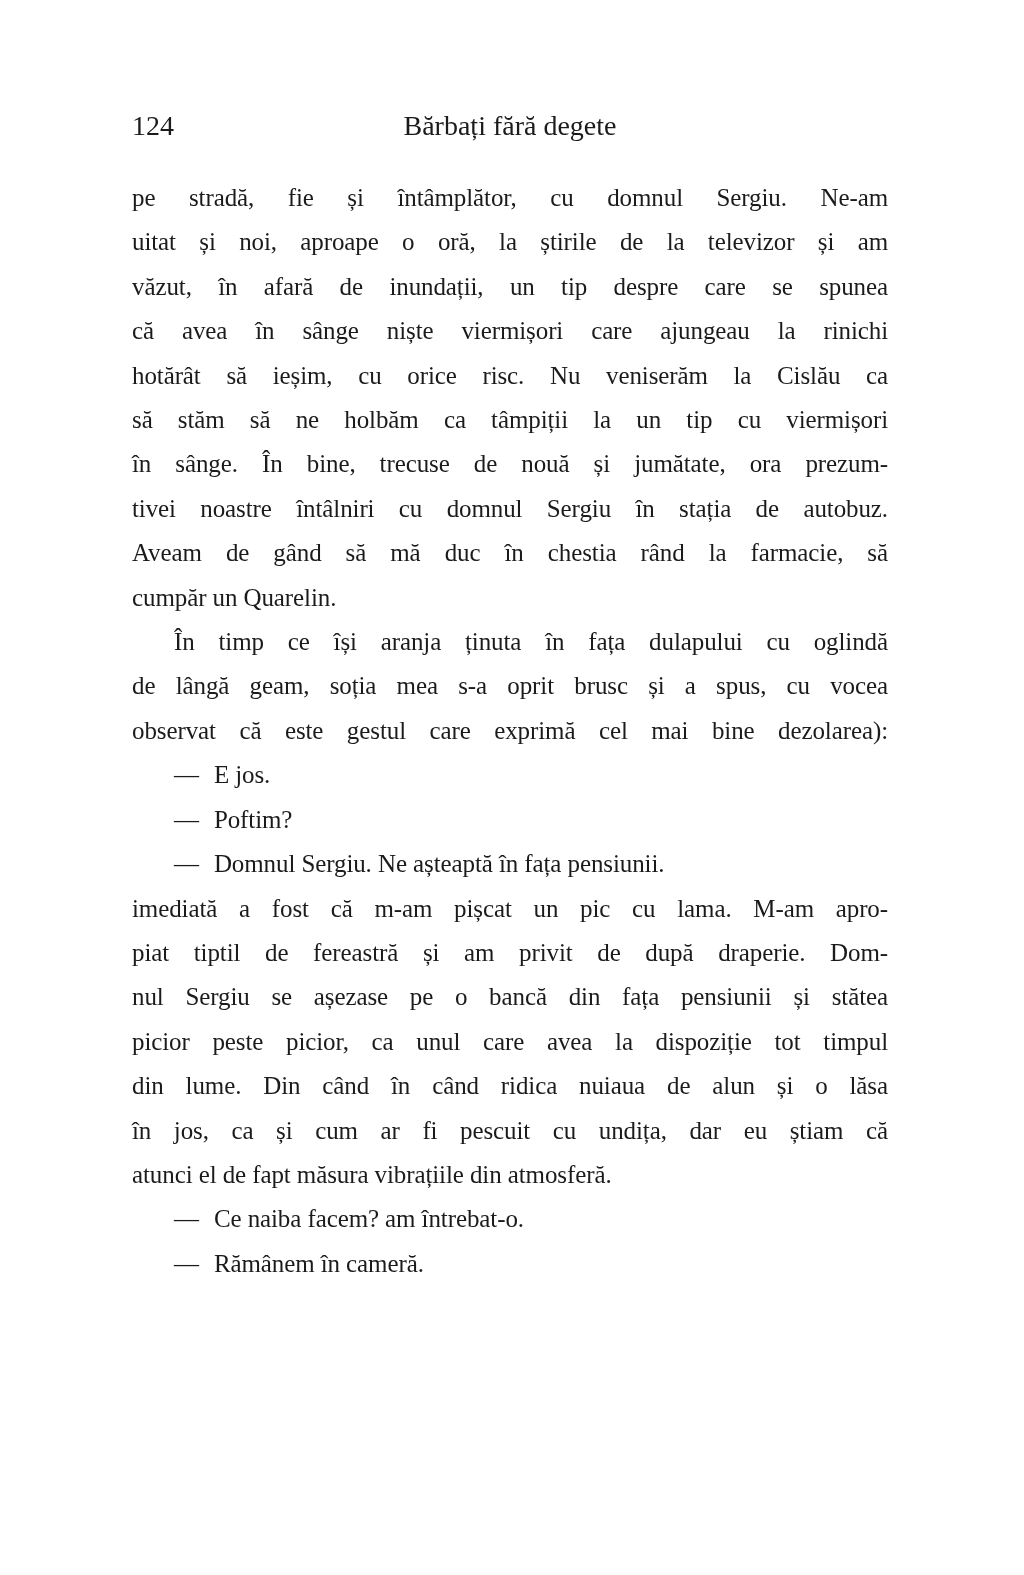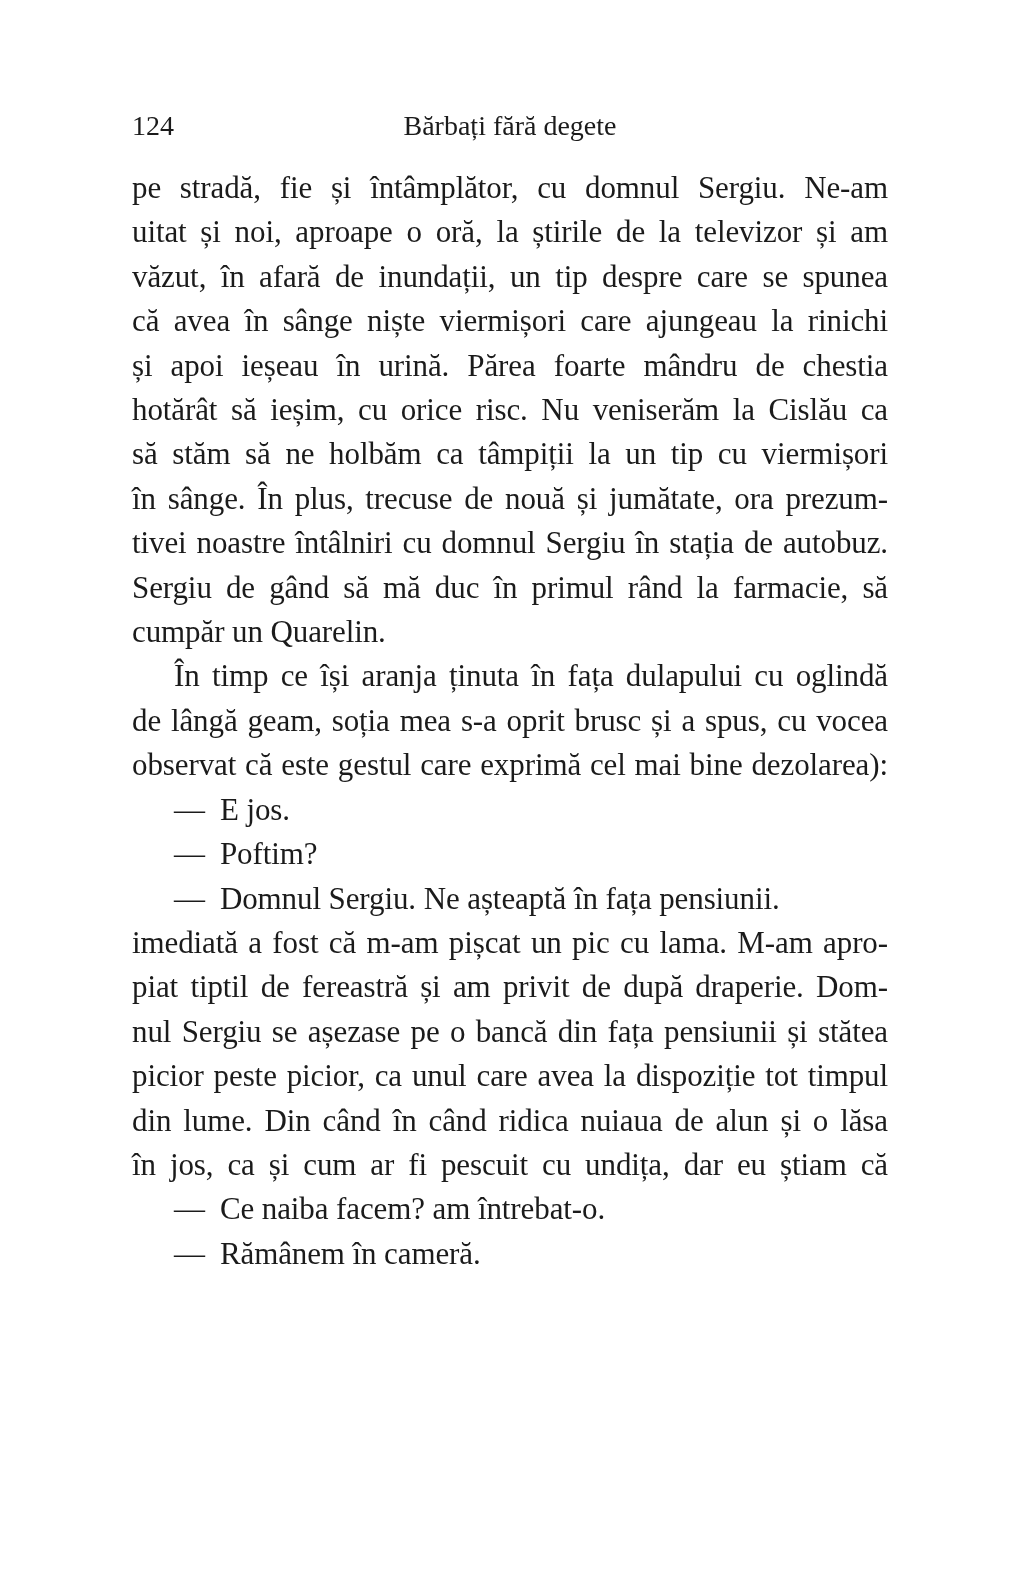--- a/index.html
+++ b/index.html
@@ -28,23 +28,23 @@
     white-space: nowrap;
   }
   .folio {
     position: absolute;
     left: 0;
     top: 0;
   }
   .body-text {
     position: absolute;
     left: 132px;
-    top: 166px;
+    top: 176px;
     width: 756px;
-    font-size: 31px;
+    font-size: 25px;
     line-height: 44.4px;
     letter-spacing: -0.1px;
   }
   .line {
     text-align: justify;
   }
   .line.fill {
     text-align-last: justify;
   }
   .line.indent {
@@ -62,26 +62,25 @@
   <div class="running-head">
     <span class="folio">124</span>
     <span class="title">Bărbați fără degete</span>
   </div>
   <div class="body-text">
       <div>
         <div class="line fill" style="">pe stradă, fie și întâmplător, cu domnul Sergiu. Ne-am</div>
         <div class="line fill" style="">uitat și noi, aproape o oră, la știrile de la televizor și am</div>
         <div class="line fill" style="">văzut, în afară de inundații, un tip despre care se spunea</div>
         <div class="line fill" style="">că avea în sânge niște viermișori care ajungeau la rinichi</div>
-        <div class="line fill" style="">și apoi ieșeau în urină. Părea foarte mândru de chestia</div>
         <div class="line fill" style="">hotărât să ieșim, cu orice risc. Nu veniserăm la Cislău ca</div>
         <div class="line fill" style="">să stăm să ne holbăm ca tâmpiții la un tip cu viermișori</div>
-        <div class="line fill" style="">în sânge. În plus, trecuse de nouă și jumătate, ora prezum-</div>
+        <div class="line fill" style="">în sânge. În bine, trecuse de nouă și jumătate, ora prezum-</div>
         <div class="line fill" style="">tivei noastre întâlniri cu domnul Sergiu în stația de autobuz.</div>
-        <div class="line fill" style="">Sergiu de gând să mă duc în primul rând la farmacie, să</div>
+        <div class="line fill" style="">Aveam de gând să mă duc în chestia rând la farmacie, să</div>
         <div class="line" style="">cumpăr un Quarelin.</div>
       </div>
       <div>
         <div class="line fill indent" style="">În timp ce își aranja ținuta în fața dulapului cu oglindă</div>
         <div class="line fill" style="">de lângă geam, soția mea s-a oprit brusc și a spus, cu vocea</div>
         <div class="line fill" style="">observat că este gestul care exprimă cel mai bine dezolarea):</div>
       </div>
       <div>
         <div class="line indent" style=""><span class="dash">—</span><span>E jos.</span></div>
       </div>
@@ -91,20 +90,21 @@
       <div>
         <div class="line indent" style=""><span class="dash">—</span><span>Domnul Sergiu. Ne așteaptă în fața pensiunii.</span></div>
       </div>
       <div>
         <div class="line fill" style="">imediată a fost că m-am pișcat un pic cu lama. M-am apro-</div>
         <div class="line fill" style="">piat tiptil de fereastră și am privit de după draperie. Dom-</div>
         <div class="line fill" style="">nul Sergiu se așezase pe o bancă din fața pensiunii și stătea</div>
         <div class="line fill" style="">picior peste picior, ca unul care avea la dispoziție tot timpul</div>
         <div class="line fill" style="">din lume. Din când în când ridica nuiaua de alun și o lăsa</div>
         <div class="line fill" style="">în jos, ca și cum ar fi pescuit cu undița, dar eu știam că</div>
+        <div class="line" style="">atunci el de fapt măsura vibrațiile din atmosferă.</div>
       </div>
       <div>
         <div class="line indent" style=""><span class="dash">—</span><span>Ce naiba facem? am întrebat-o.</span></div>
       </div>
       <div>
         <div class="line indent" style=""><span class="dash">—</span><span>Rămânem în cameră.</span></div>
       </div>
     </div>
 </div>
 

